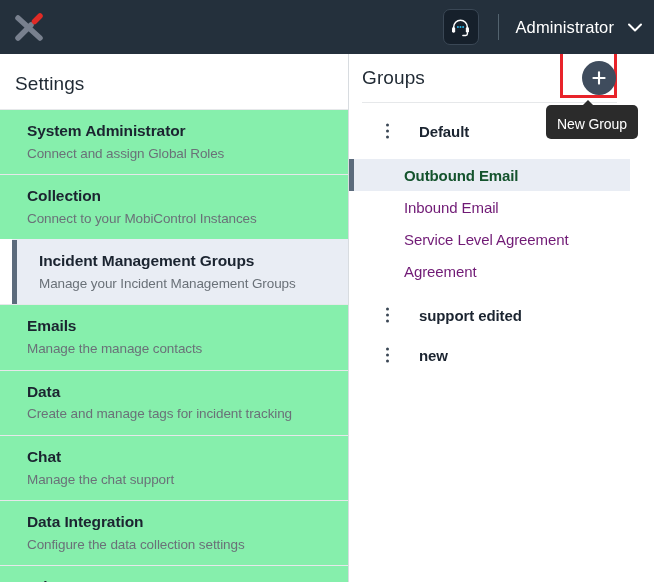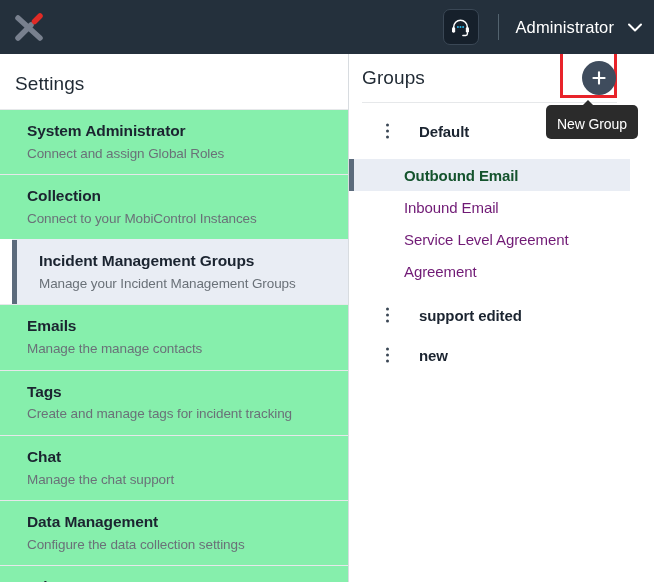--- a/index.html
+++ b/index.html
@@ -363,31 +363,31 @@
       <div class="settings-item-title">Incident Management Groups</div>
       <div class="settings-item-desc">Manage your Incident Management Groups</div>
     </div>
 
     <div class="settings-item">
       <div class="settings-item-title">Emails</div>
       <div class="settings-item-desc">Manage the manage contacts</div>
     </div>
 
     <div class="settings-item">
-      <div class="settings-item-title">Tags</div>
+      <div class="settings-item-title">Data</div>
       <div class="settings-item-desc">Create and manage tags for incident tracking</div>
     </div>
 
     <div class="settings-item">
       <div class="settings-item-title">Chat</div>
       <div class="settings-item-desc">Manage the chat support</div>
     </div>
 
     <div class="settings-item">
-      <div class="settings-item-title">Data Management</div>
+      <div class="settings-item-title">Data Integration</div>
       <div class="settings-item-desc">Configure the data collection settings</div>
     </div>
 
     <div class="settings-item">
       <div class="settings-item-title">Privacy</div>
 
     </div>
 
   </div>
 </div>

